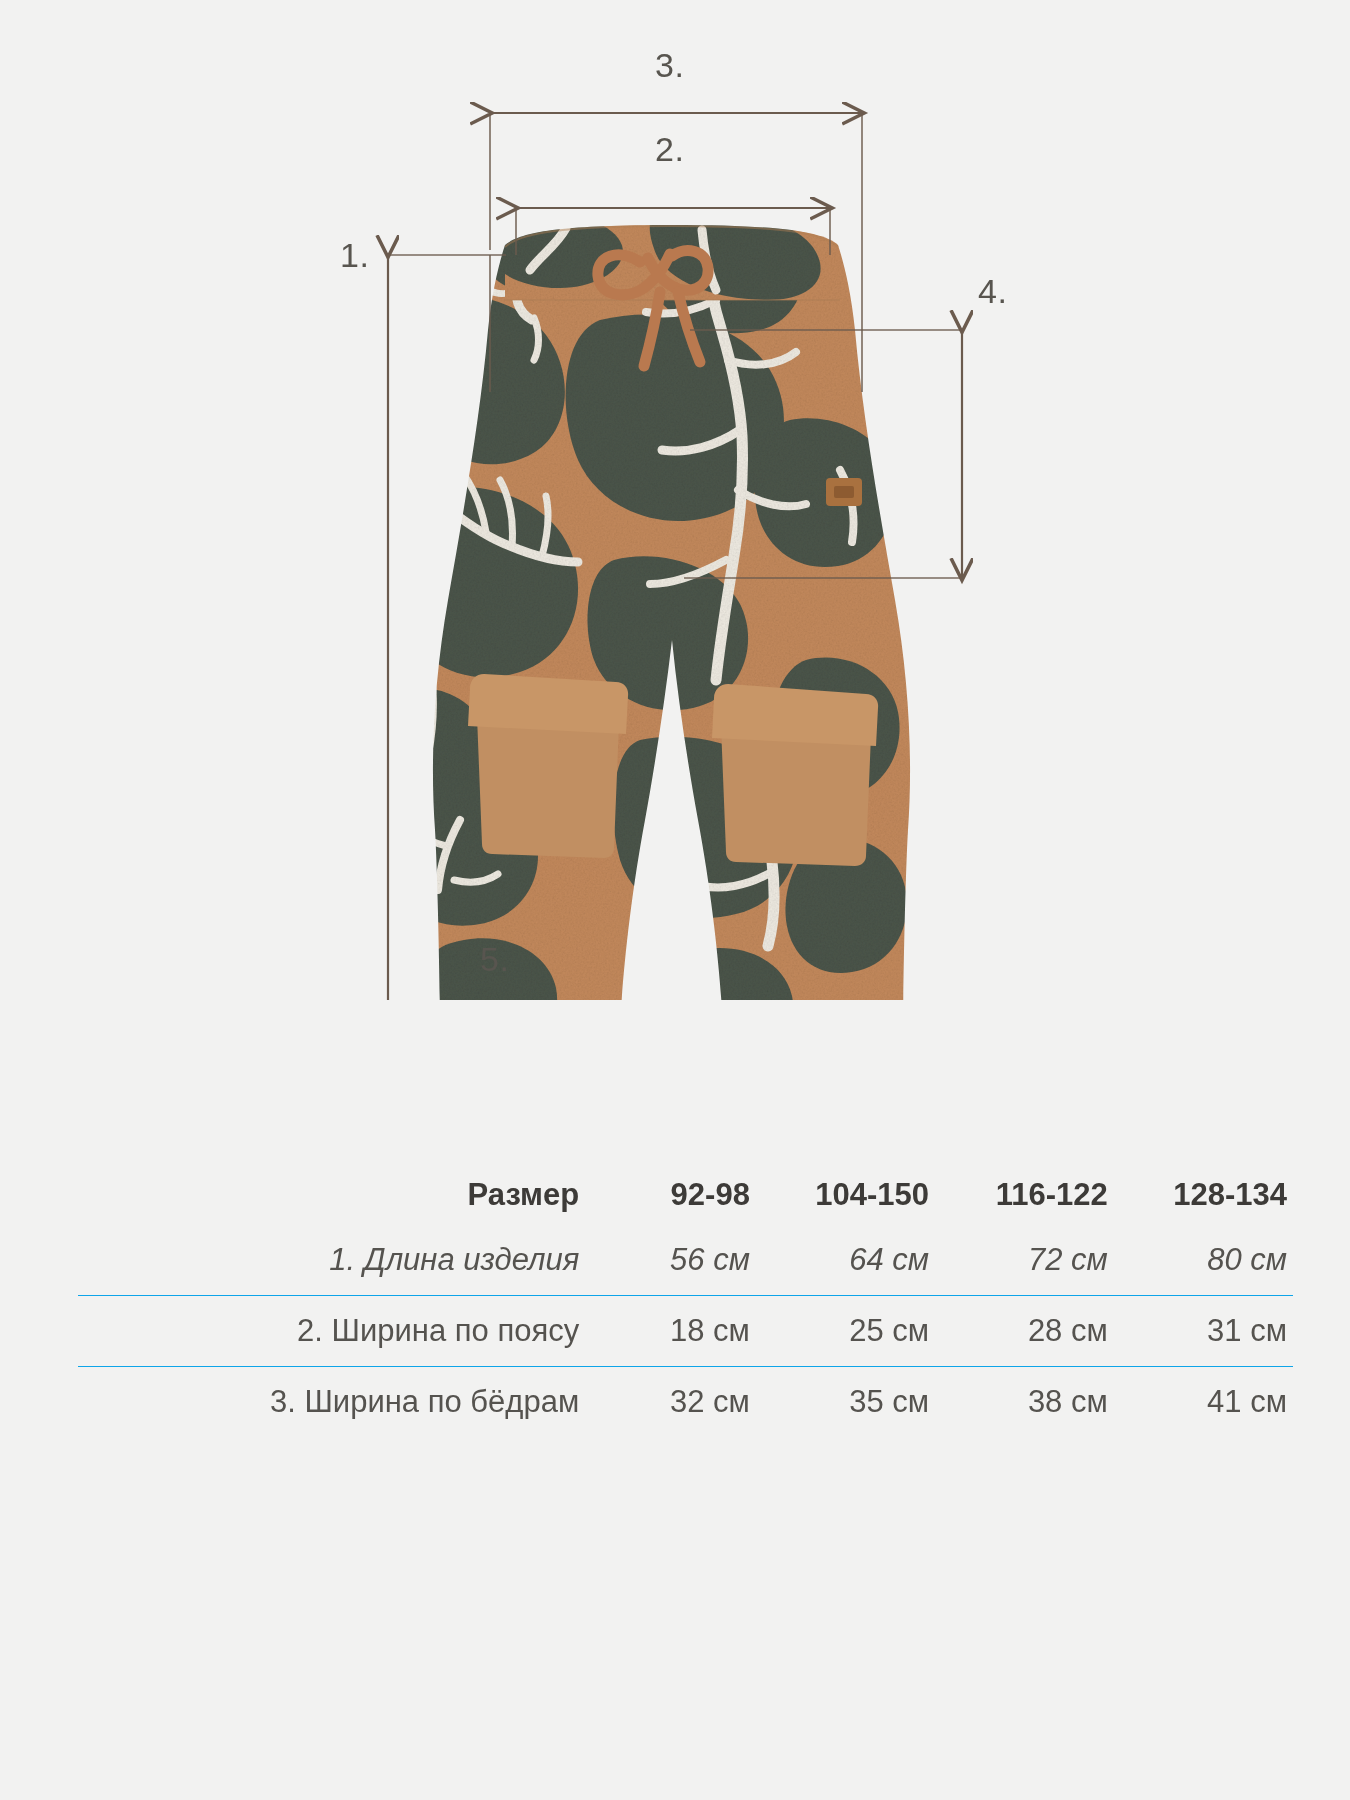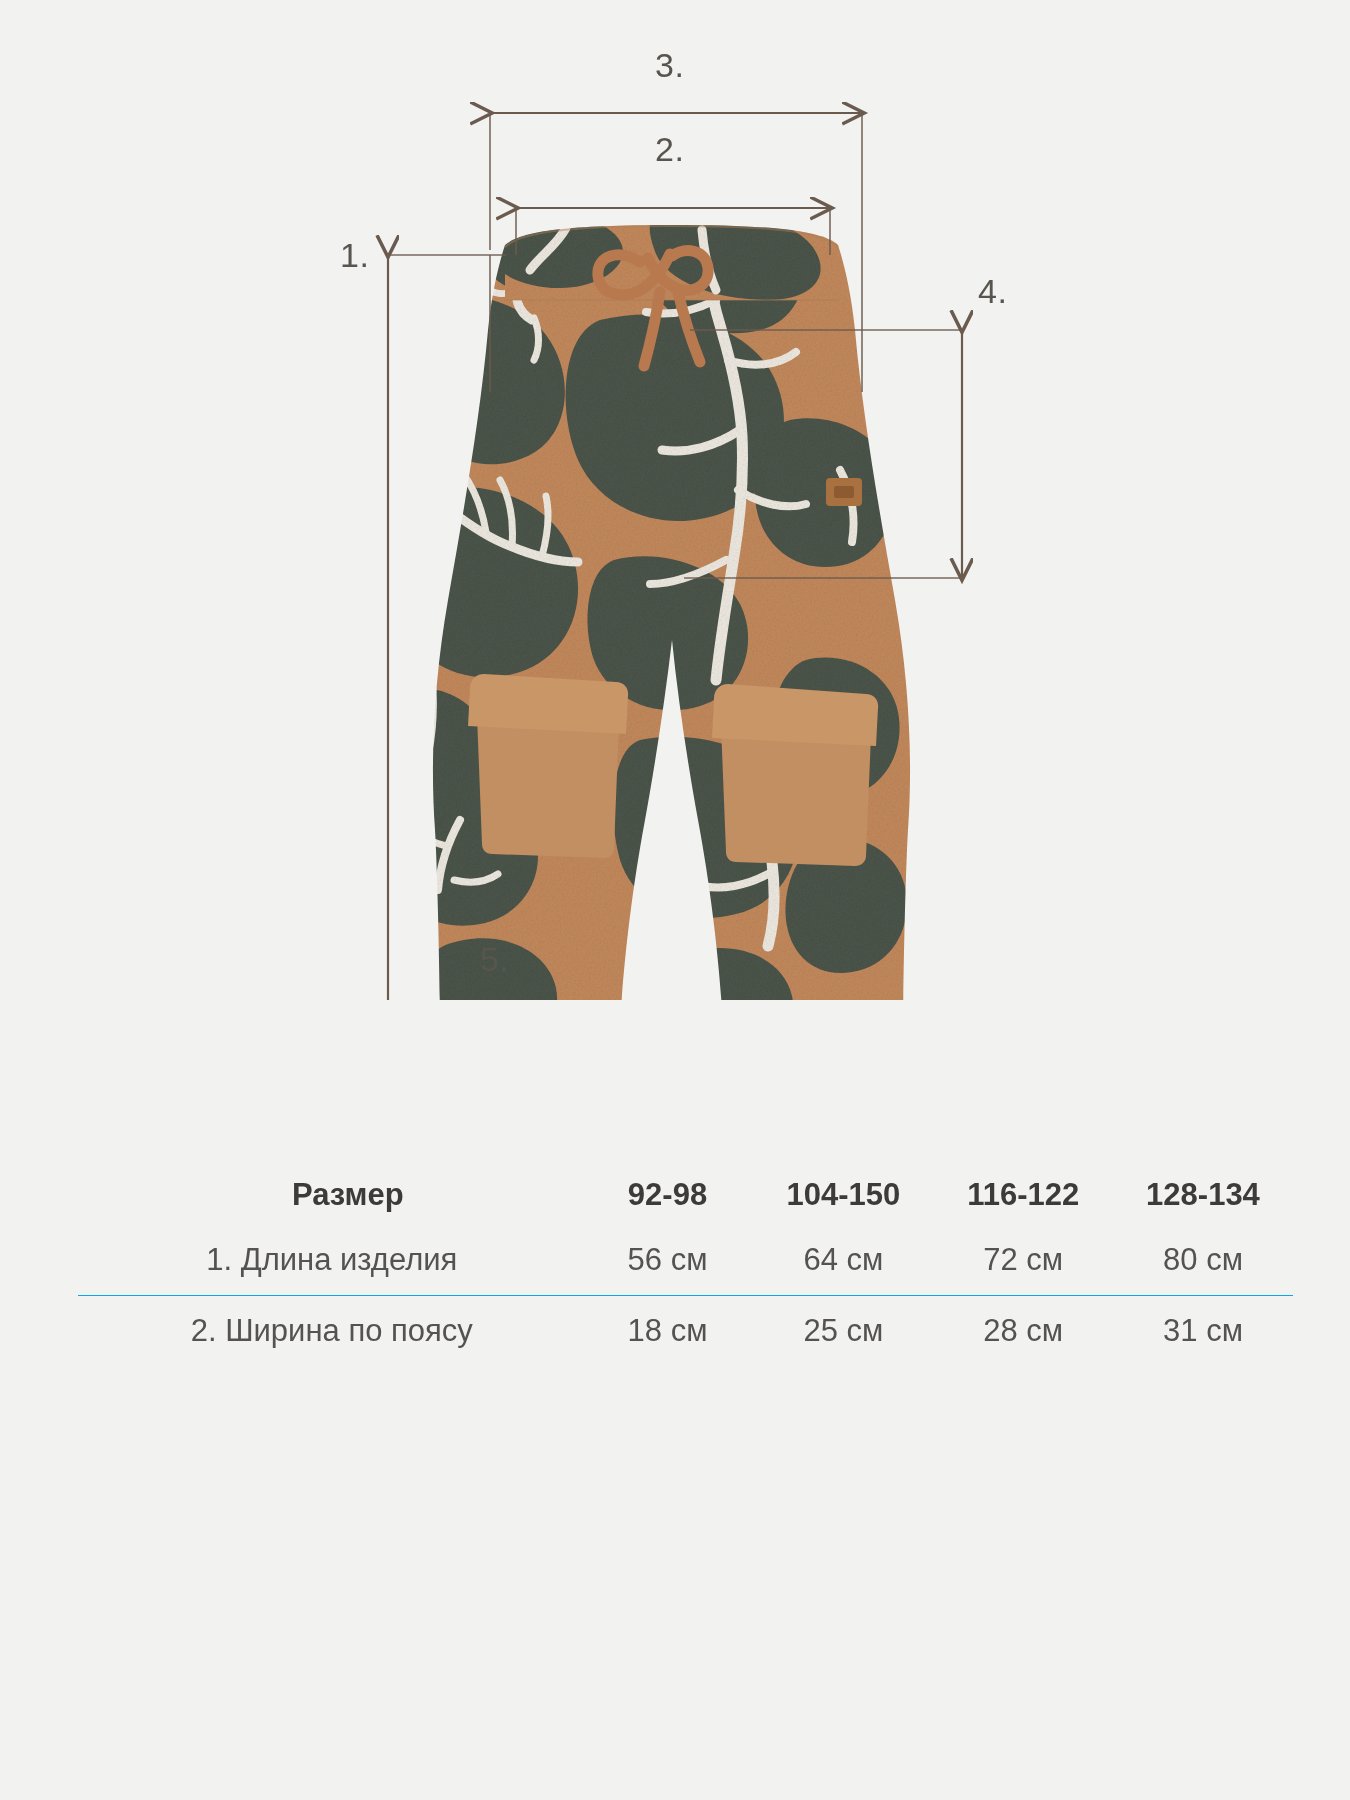--- a/index.html
+++ b/index.html
@@ -41,37 +41,38 @@
   
   #size-table {
     position: absolute;
     left: 78px;
     top: 1160px;
     width: 1215px;
     border-collapse: collapse;
     font-size: 31px;
   }
   #size-table th, #size-table td {
-    text-align: center;
+    text-align: right;
     padding: 17px 6px 17px 6px;
     font-weight: normal;
     color: #55534f;
     white-space: nowrap;
   }
   #size-table thead th {
     font-weight: bold;
     color: #3d3b38;
     border: none;
     padding-bottom: 12px;
   }
   #size-table tbody tr td {
     border-top: 1px solid #0ea5e9;
   }
   #size-table tbody tr:first-child td {
     border-top: none;
+    font-style: italic;
   }
   .col-name { width: 520px; padding-left: 10px !important; }
   .col-v1 { width: 185px; }
   .col-v2 { width: 185px; }
   .col-v3 { width: 185px; }
   .col-v4 { width: 185px; }
   thead .col-name { padding-left: 42px !important; }
 </style>
 </head>
 <body>
@@ -245,14 +246,21 @@
       <td class="col-v3">72 см</td>
       <td class="col-v4">80 см</td>
     </tr>
     <tr>
       <td class="col-name">2. Ширина по поясу</td>
       <td class="col-v1">18 см</td>
       <td class="col-v2">25 см</td>
       <td class="col-v3">28 см</td>
       <td class="col-v4">31 см</td>
     </tr>
+    <tr>
+      <td class="col-name">3. Ширина по бёдрам</td>
+      <td class="col-v1">32 см</td>
+      <td class="col-v2">35 см</td>
+      <td class="col-v3">38 см</td>
+      <td class="col-v4">41 см</td>
+    </tr>
   </tbody>
 </table>
 
 </body></html>

